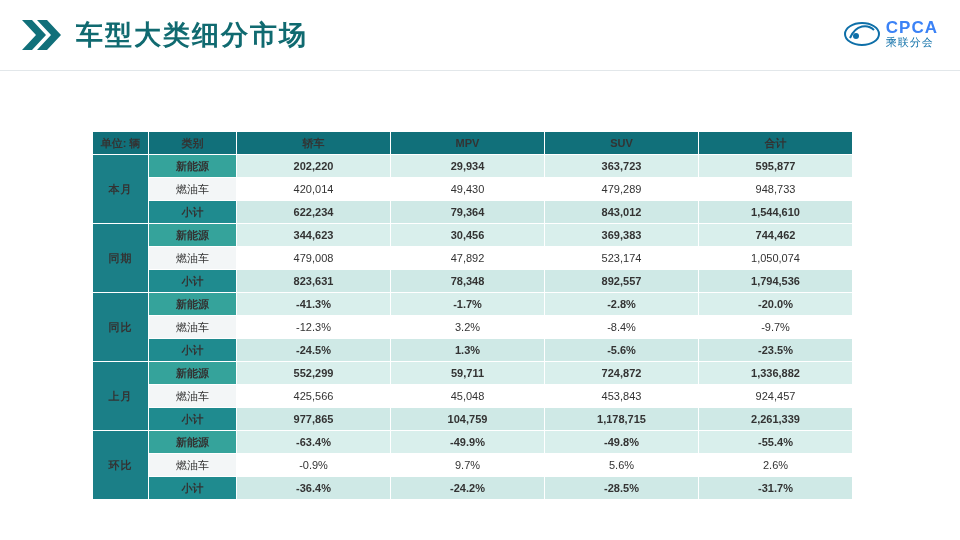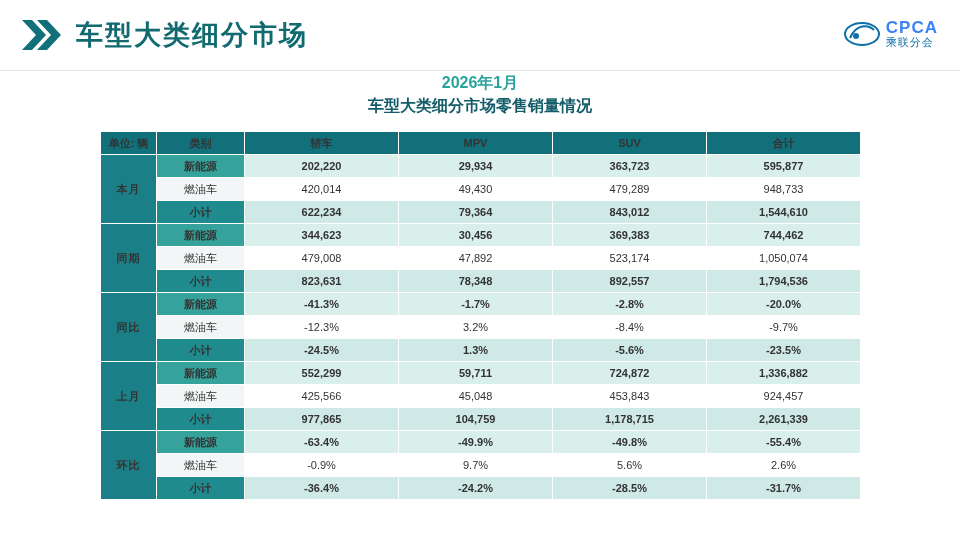--- a/index.html
+++ b/index.html
@@ -100,21 +100,21 @@
   .title-line2 {
     font-size: 16px;
     font-weight: bold;
     color: #145c68;
     line-height: 24px;
   }
 
   
   .table-wrap {
     position: absolute;
-    left: 100px;
+    left: 92px;
     top: 131px;
     width: 760px;
   }
   table.data {
     border-collapse: collapse;
     width: 760px;
     table-layout: fixed;
     position: relative;
     z-index: 2;
   }
@@ -258,24 +258,20 @@
         <circle cx="12" cy="18" r="3" fill="#0e6fa8"></circle>
       </svg>
       <div class="logo-text">
         <div class="logo-main">CPCA</div>
         <div class="logo-sub">乘联分会</div>
       </div>
     </div>
   </div>
   <div class="header-rule"></div>
 
-  <div class="title-block">
-    <div class="title-line1">2026年1月</div>
-    <div class="title-line2">车型大类细分市场零售销量情况</div>
-  </div>
 
   <div class="wm" style="left:120px; top:175px;">乘联分会</div>
   <div class="wm" style="left:330px; top:245px;">乘联分会</div>
   <div class="wm" style="left:620px; top:235px;">乘联分会</div>
   <div class="wm" style="left:130px; top:368px;">乘联分会</div>
   <div class="wm" style="left:350px; top:378px;">乘联分会</div>
   <div class="wm" style="left:640px; top:368px;">乘联分会</div>
   <div class="wm" style="left:420px; top:445px;">乘联分会</div>
 
   <div class="table-wrap">

